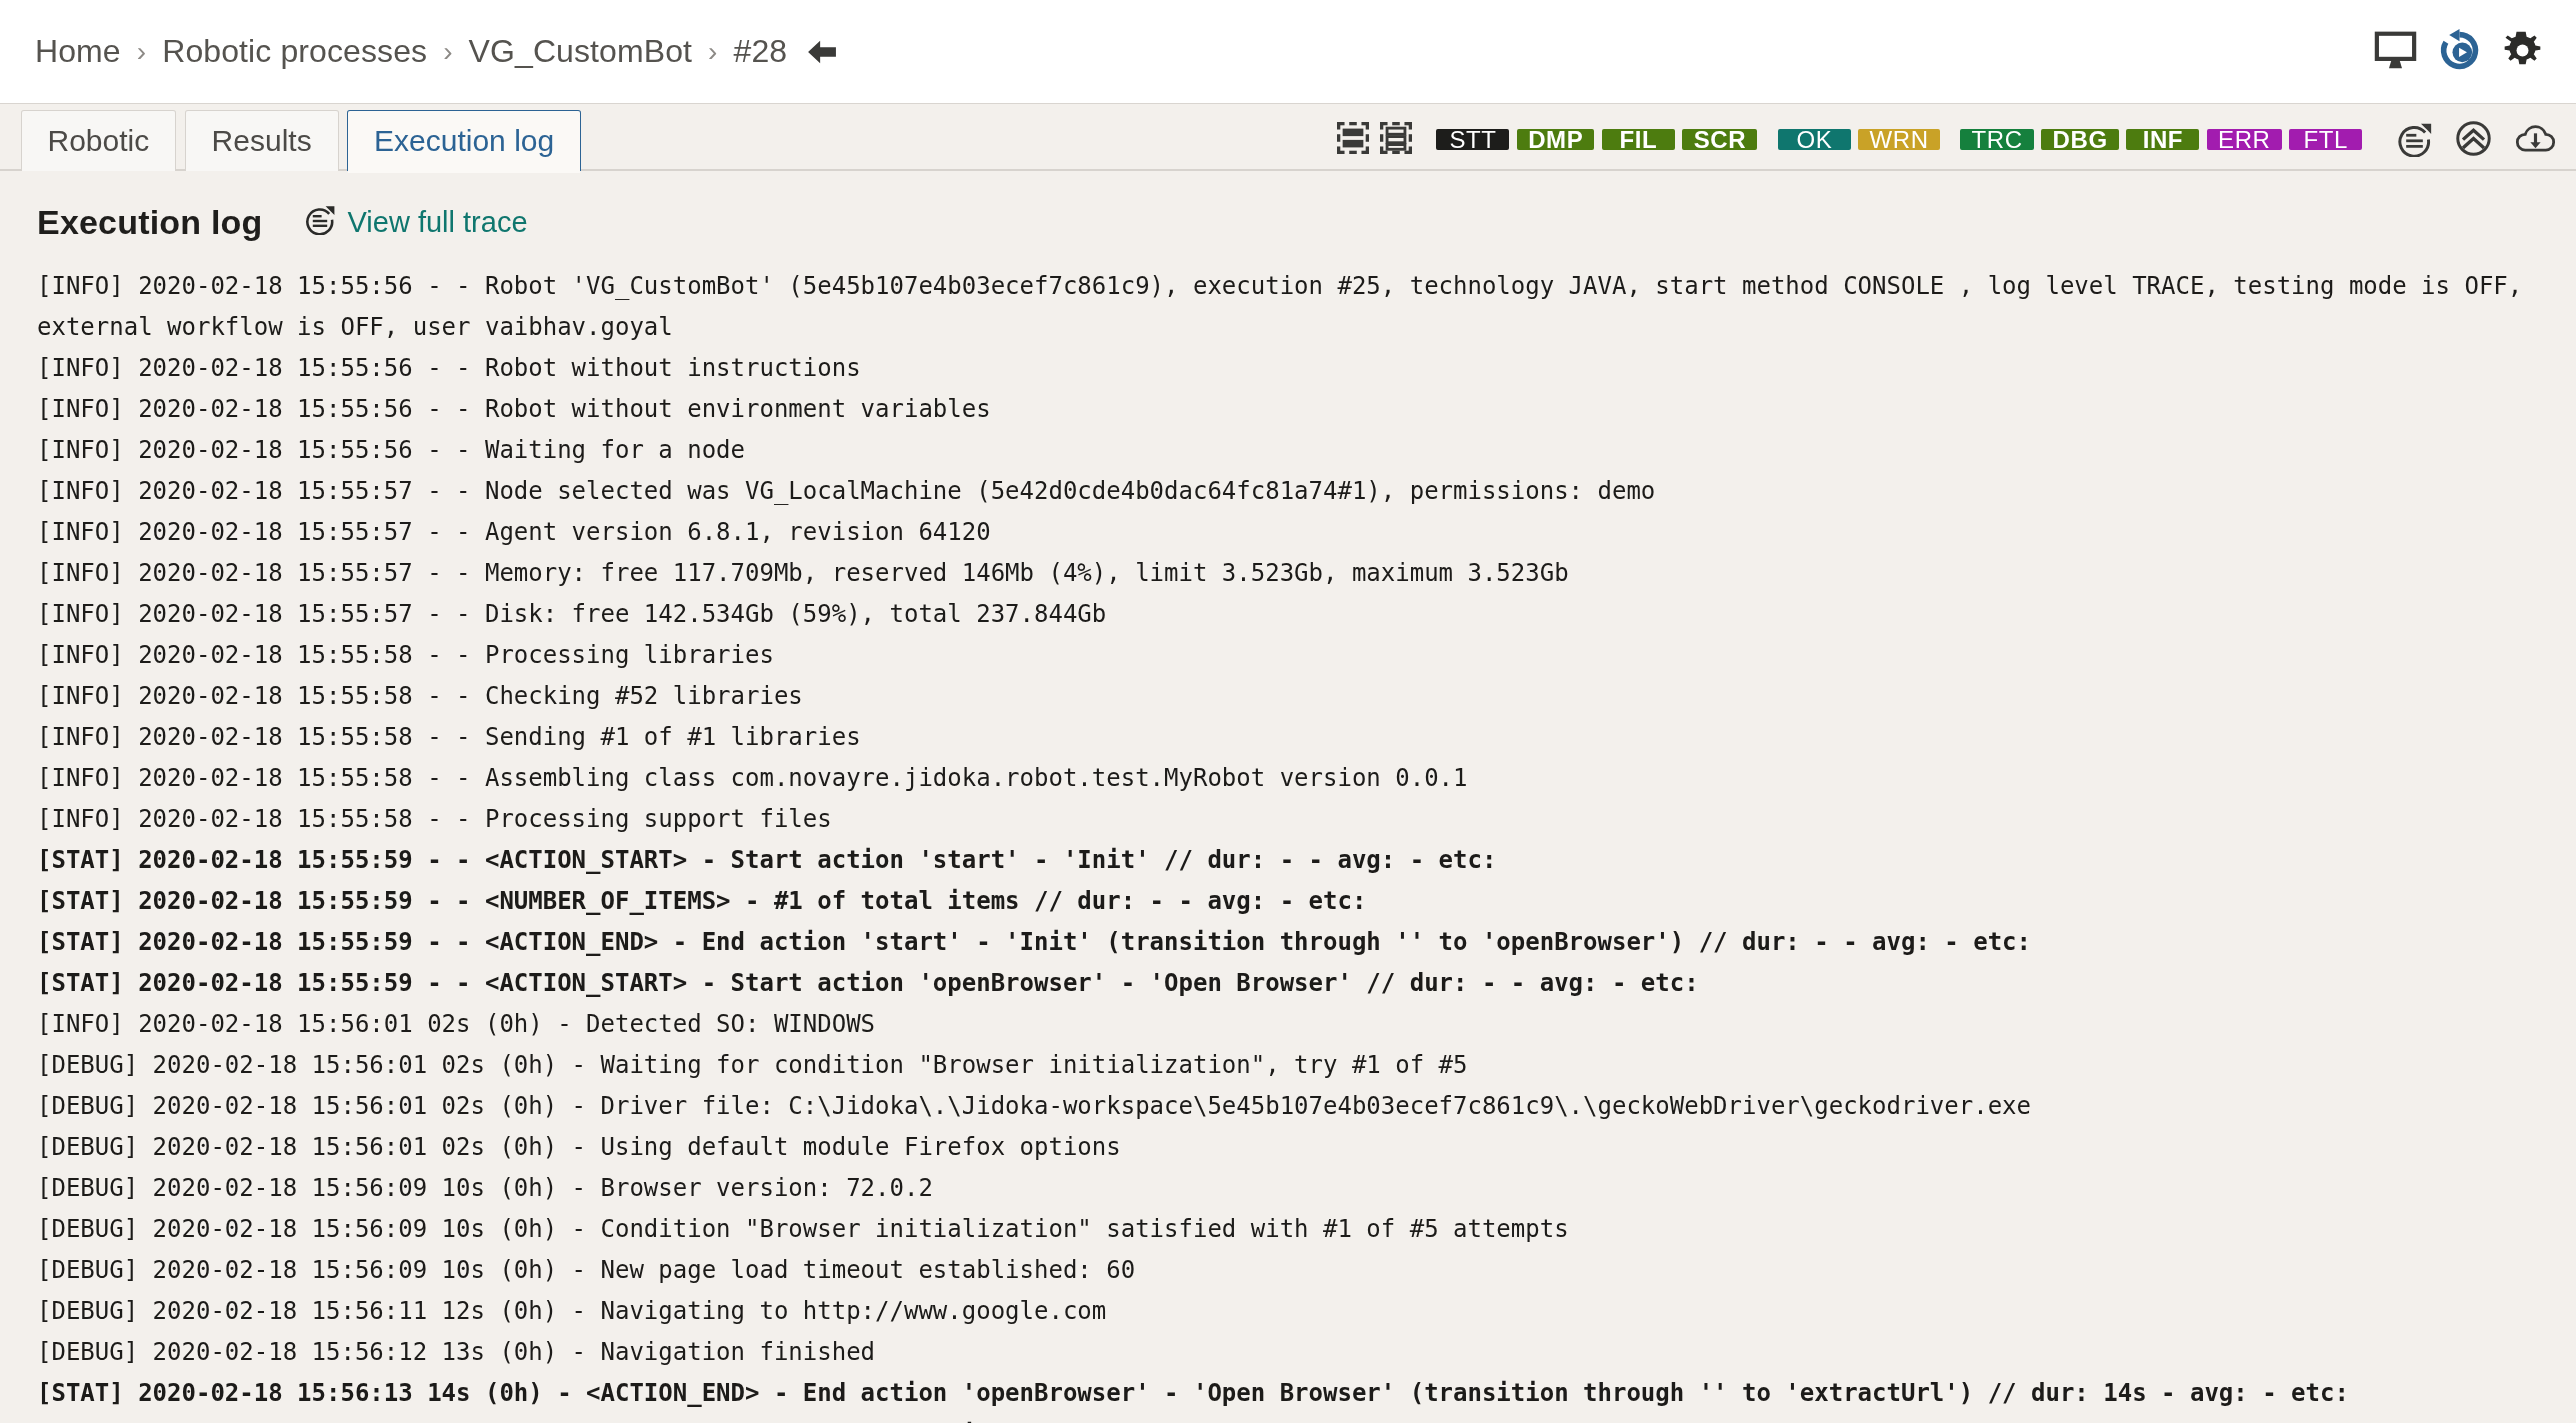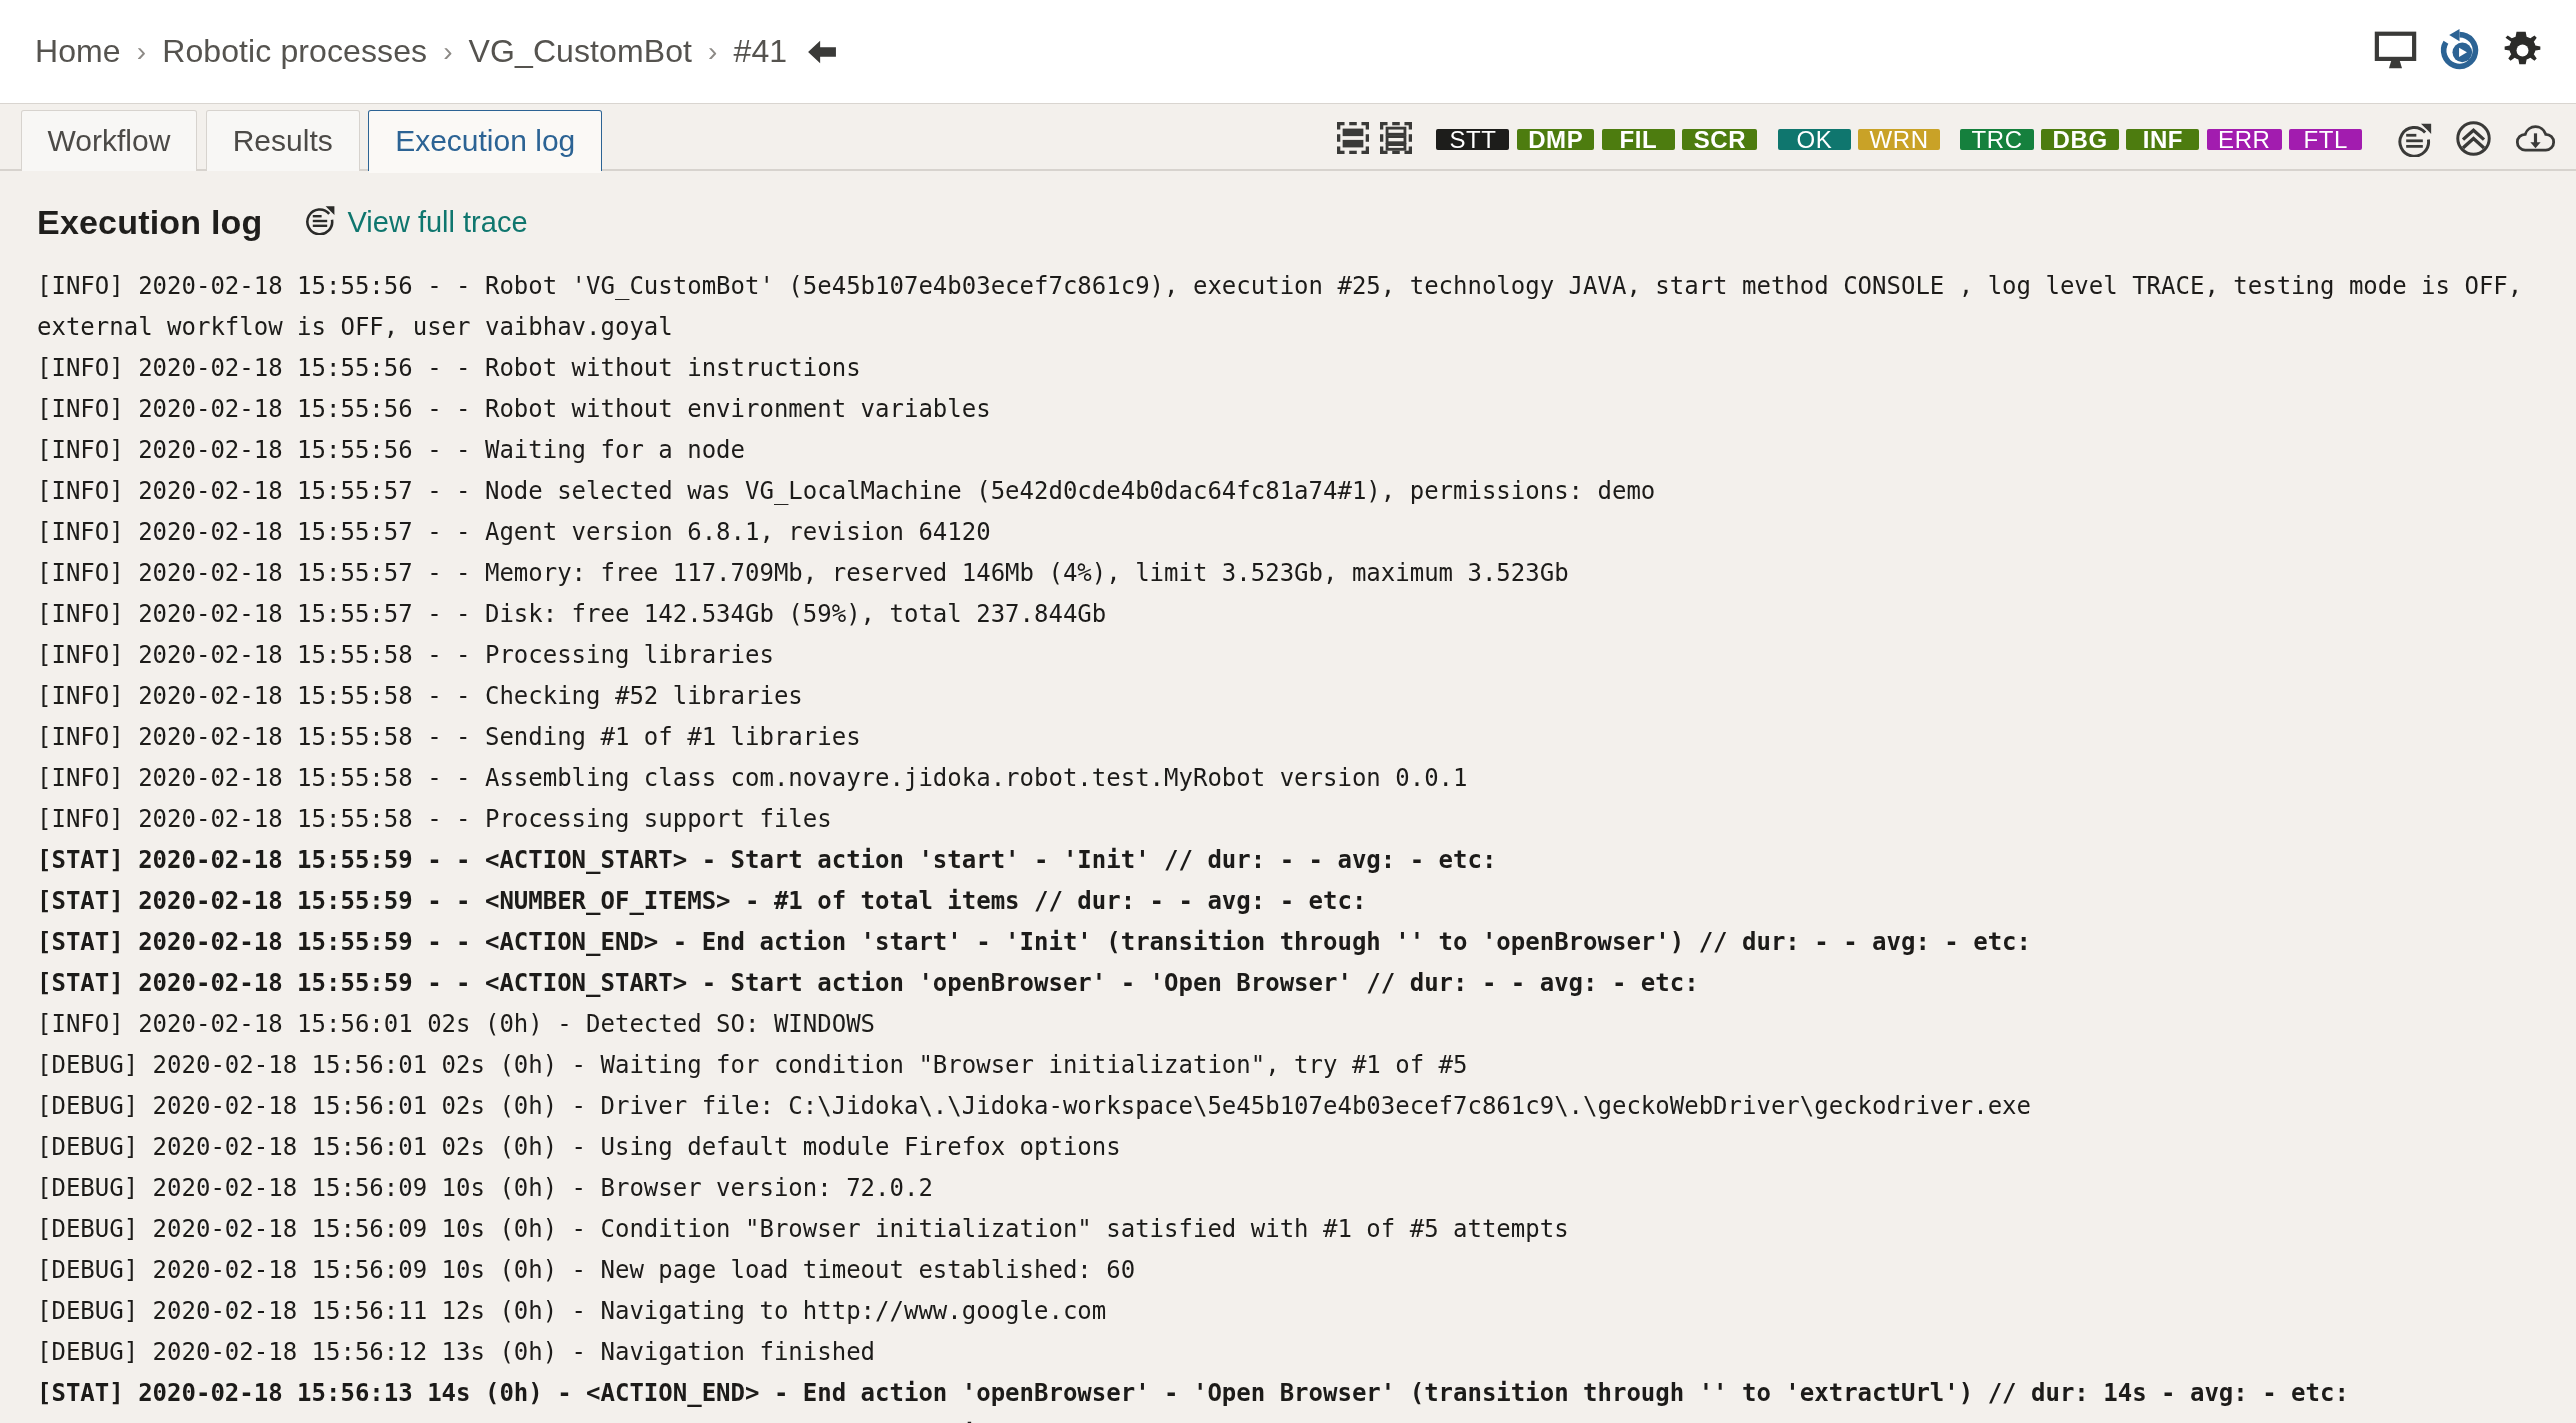--- a/index.html
+++ b/index.html
@@ -173,21 +173,21 @@
 <body>
 
 <div id="topbar">
   <div id="breadcrumb">
     <span class="crumb">Home</span>
     <span class="sep">›</span>
     <span class="crumb">Robotic processes</span>
     <span class="sep">›</span>
     <span class="crumb">VG_CustomBot</span>
     <span class="sep">›</span>
-    <span class="crumb">#41</span>
+    <span class="crumb">#28</span>
     <span class="back-arrow">
       <svg width="32" height="26" viewBox="0 0 34 28">
         <path d="M15 2 L2 14 L15 26 L15 19 L32 19 L32 9 L15 9 Z" fill="#3a3a38"></path>
       </svg>
     </span>
   </div>
 
   <div id="topbar-icons">
     <span class="tbicon">
       <svg width="43" height="41" viewBox="0 0 46 44">
@@ -207,21 +207,21 @@
       <svg width="43" height="43" viewBox="0 0 46 46">
         <path d="M23 3 l3.4 0 1 5.3 a15 15 0 0 1 4 1.7 l4.4-3.1 2.4 2.4 -3.1 4.4 a15 15 0 0 1 1.7 4 l5.3 1 0 3.4 -5.3 1 a15 15 0 0 1 -1.7 4 l3.1 4.4 -2.4 2.4 -4.4-3.1 a15 15 0 0 1 -4 1.7 l-1 5.3 -3.4 0 -3.4 0 -1-5.3 a15 15 0 0 1 -4-1.7 l-4.4 3.1 -2.4-2.4 3.1-4.4 a15 15 0 0 1 -1.7-4 l-5.3-1 0-3.4 5.3-1 a15 15 0 0 1 1.7-4 L4.8 9.3 7.2 6.9 11.6 10 a15 15 0 0 1 4-1.7 l1-5.3 z" fill="#2b2b29"></path>
         <circle cx="23" cy="23" r="6.4" fill="#ffffff"></circle>
       </svg>
     </span>
   </div>
 </div>
 
 <div id="tabstrip">
   <div class="tabs">
-    <div class="tab">Workflow</div>
+    <div class="tab">Robotic</div>
     <div class="tab">Results</div>
     <div class="tab active">Execution log</div>
   </div>
 
   <div id="filters">
     <div class="viewicons">
       <span>
         <svg width="32" height="32" viewBox="0 0 34 34">
           <g fill="#3a3a38">
             <rect x="0" y="0" width="8" height="3.5"></rect>

